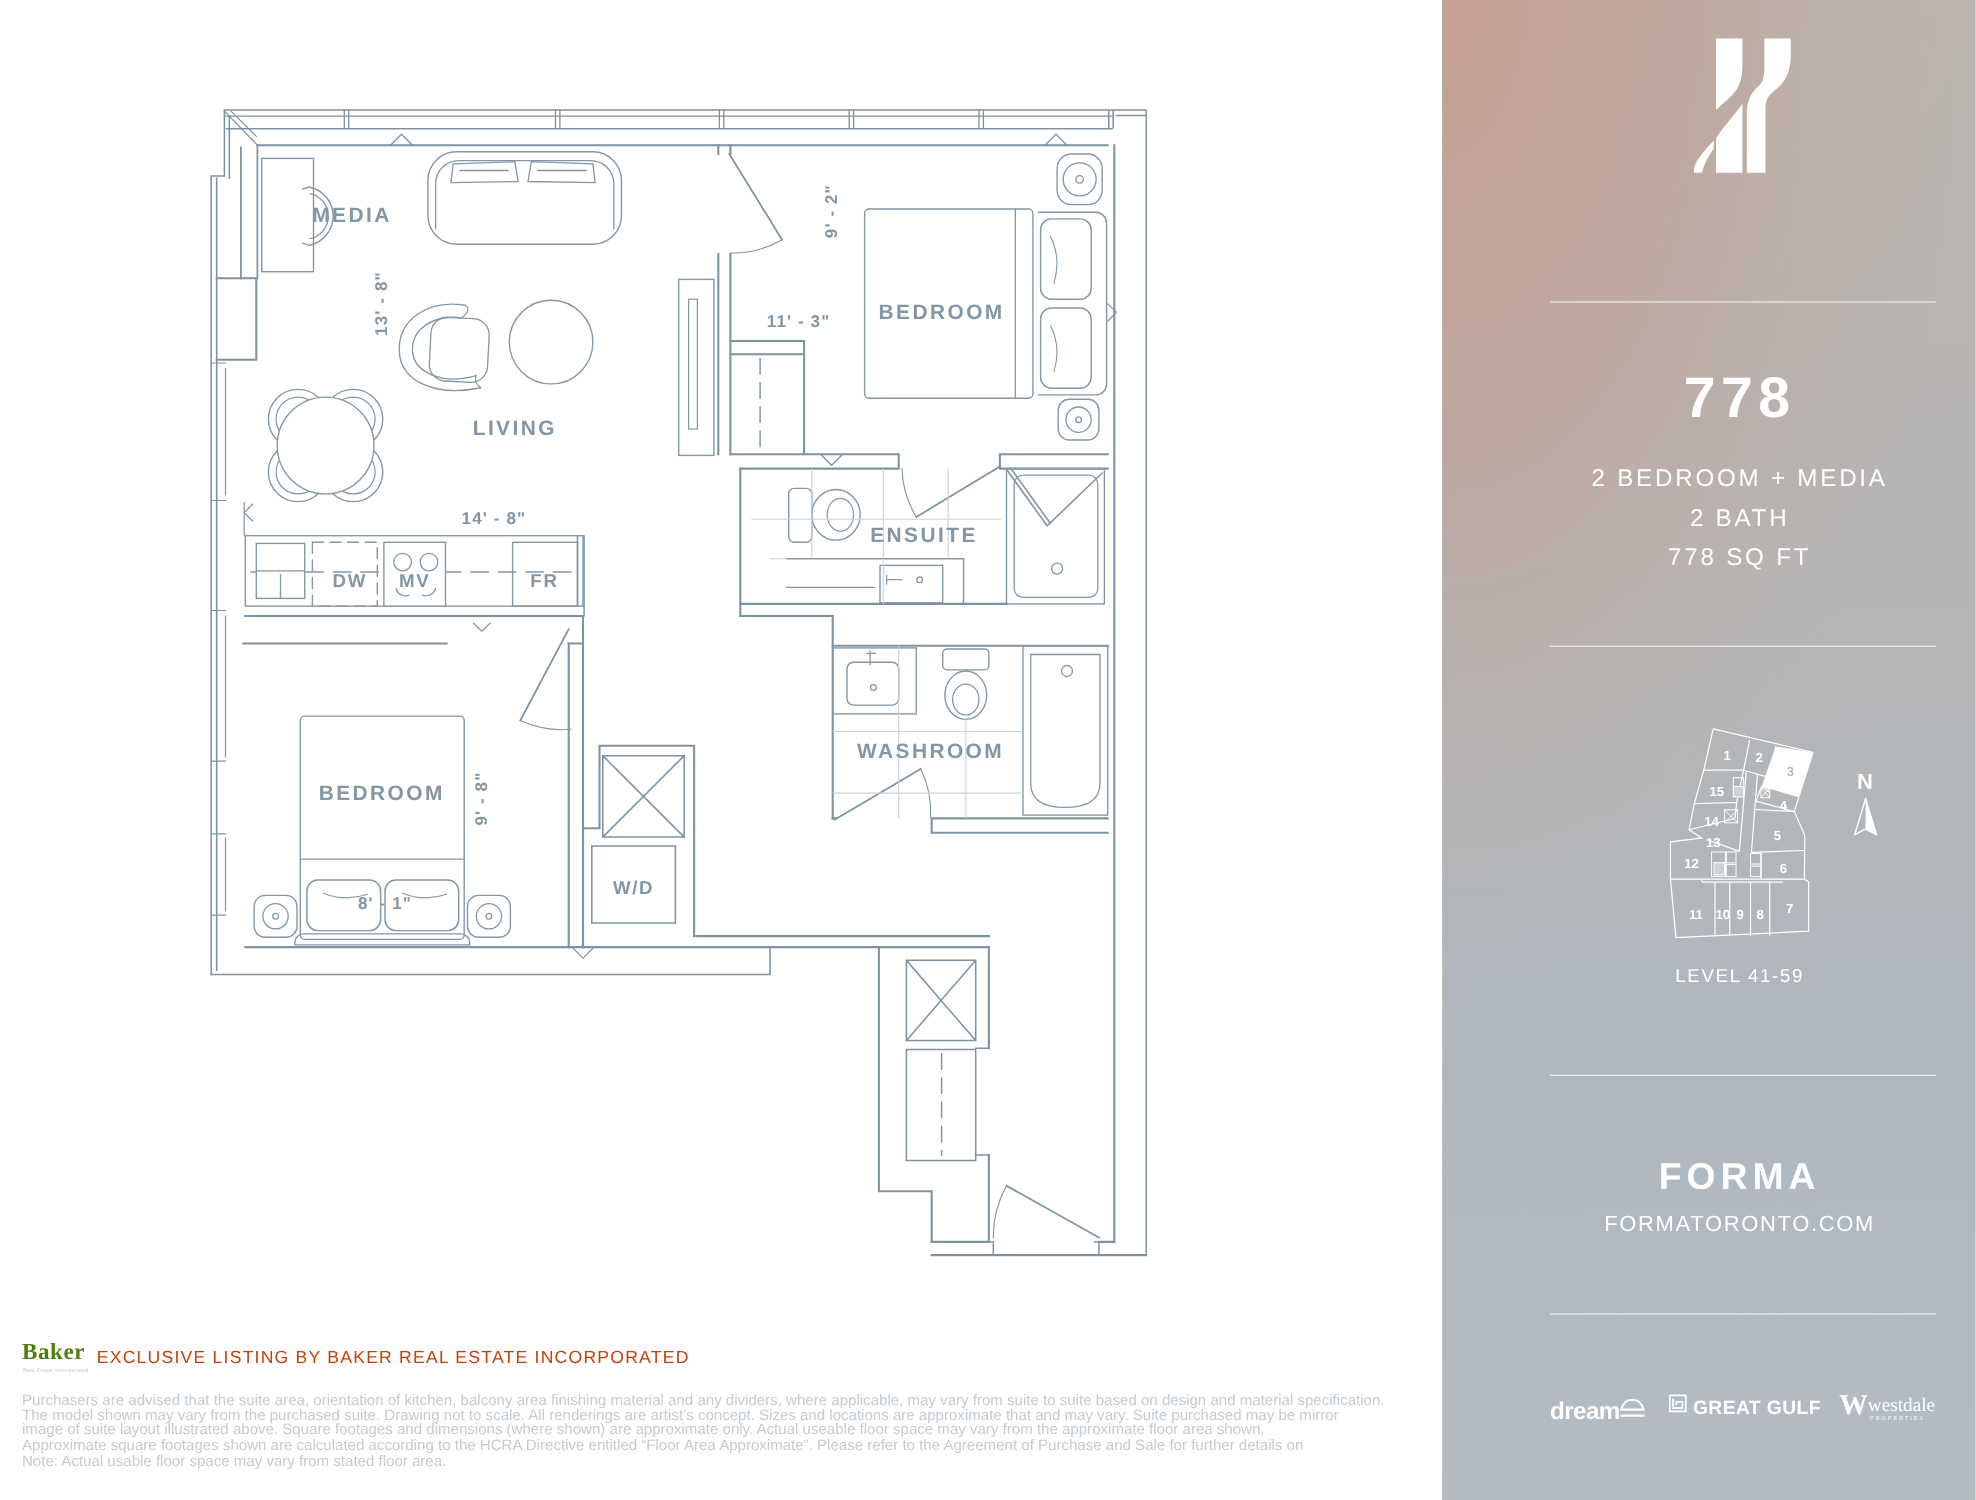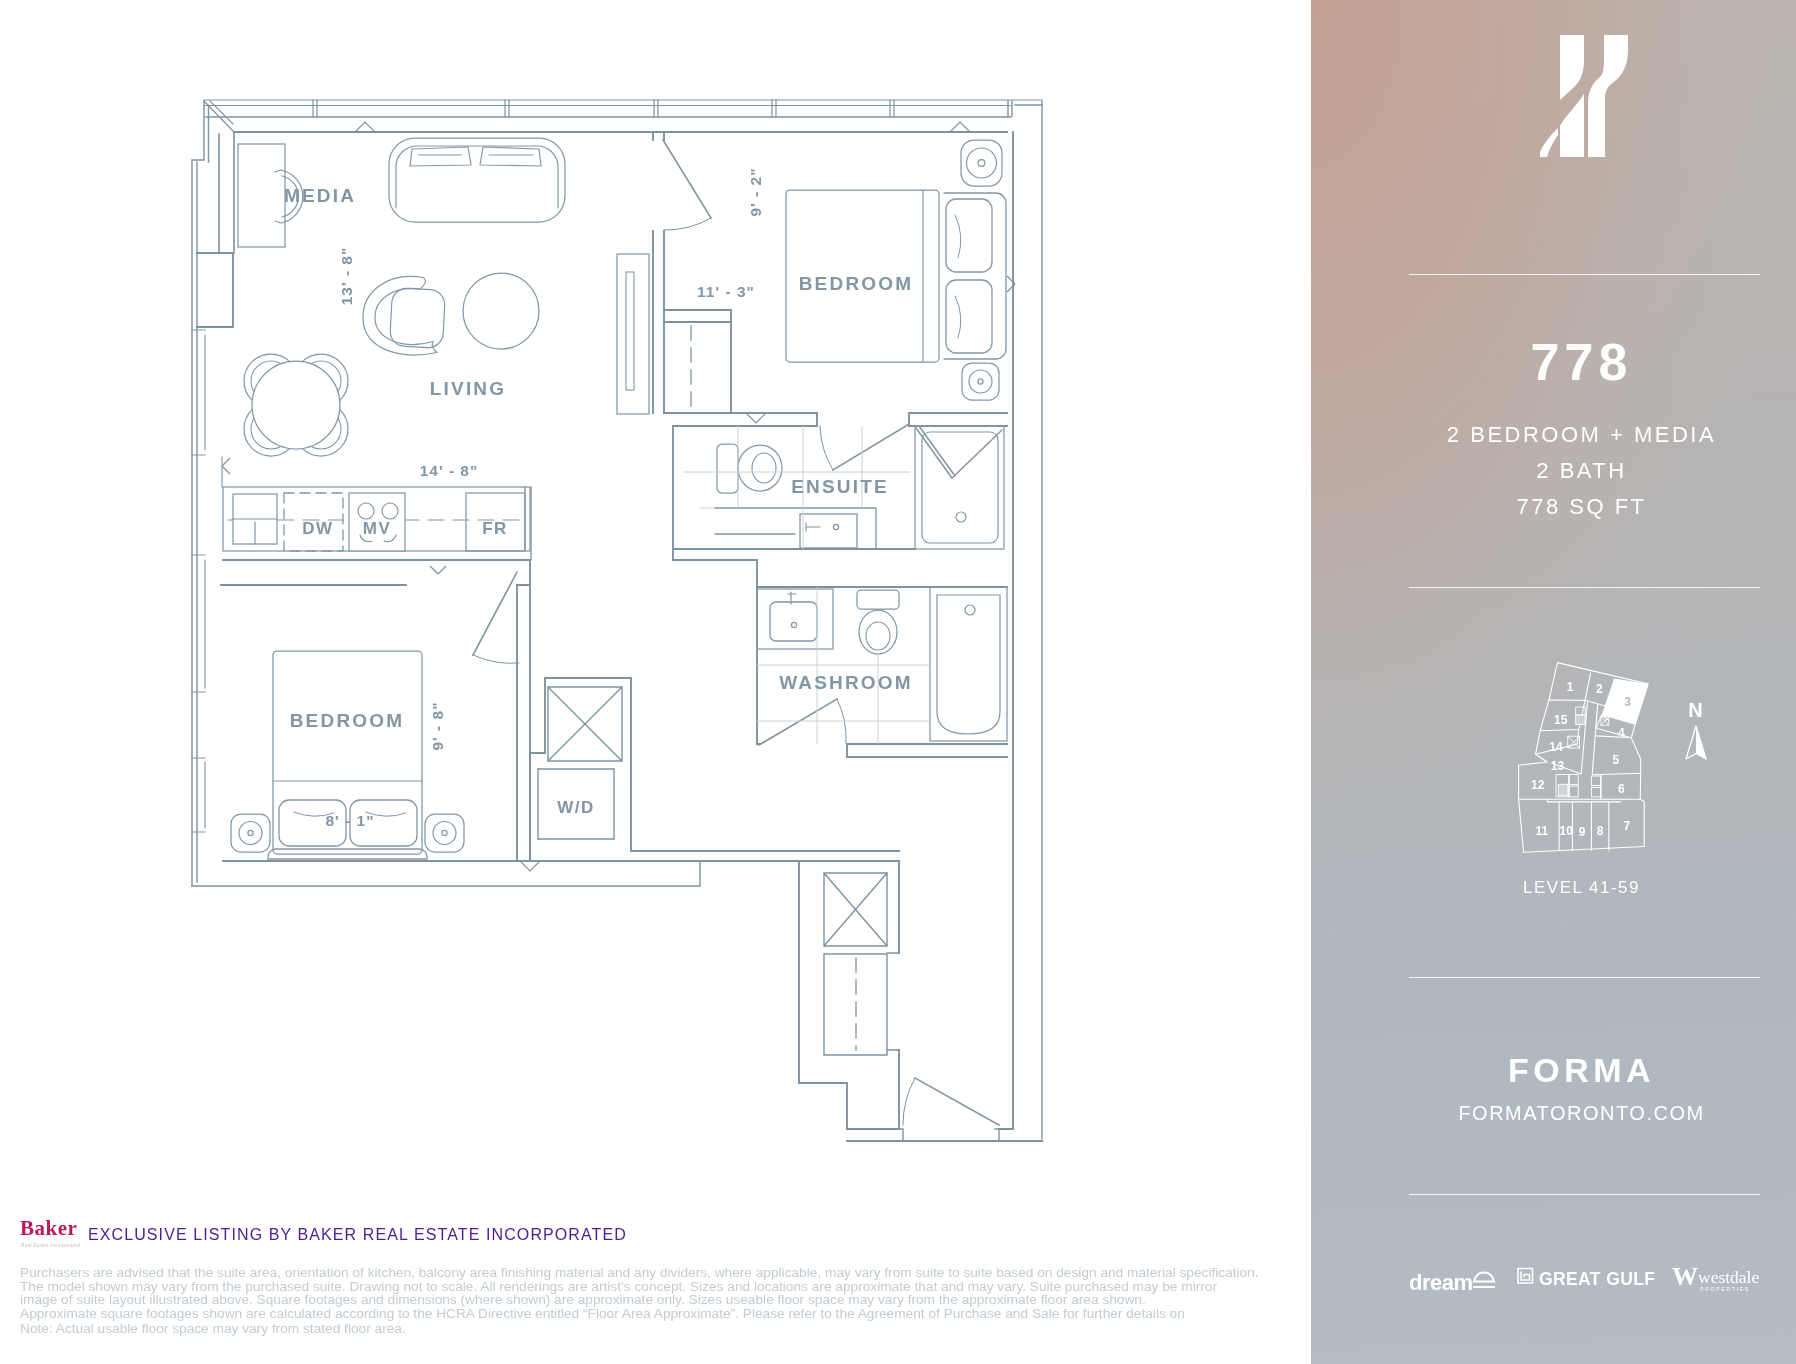--- a/index.html
+++ b/index.html
@@ -13,22 +13,22 @@
   }
   .rule{position:absolute;left:98px;width:351px;height:1px;background:rgba(255,255,255,0.85);}
   .ptxt{position:absolute;left:28px;width:485px;text-align:center;color:#ffffff;}
   #num778{top:332px;font-size:52px;font-weight:bold;letter-spacing:5px;}
   .spec{font-size:22px;letter-spacing:2.5px;}
   #lvl{top:878px;font-size:17px;letter-spacing:1.5px;}
   #forma{top:1051px;font-size:34px;font-weight:bold;letter-spacing:4.5px;}
   #fsite{top:1102px;font-size:20px;letter-spacing:1.5px;}
   
   #disc{position:absolute;left:20px;top:1210px;width:1280px;color:#c3cbd2;}
-  #exl{position:absolute;left:88px;top:1226px;font-size:16px;letter-spacing:1.1px;color:#4c1d95;}
-  #bakerlogo{position:absolute;left:20px;top:1216px;color:#be185d;font-family:"Liberation Serif",serif;font-size:21px;font-weight:bold;letter-spacing:0.5px;}
+  #exl{position:absolute;left:88px;top:1226px;font-size:16px;letter-spacing:1.1px;color:#c2410c;}
+  #bakerlogo{position:absolute;left:20px;top:1216px;color:#4d7c0f;font-family:"Liberation Serif",serif;font-size:21px;font-weight:bold;letter-spacing:0.5px;}
   #bakersub{position:absolute;left:21px;top:1243px;font-size:4.5px;color:#b7c1c9;letter-spacing:0.4px;}
   .dline{font-size:13.7px;line-height:13.55px;white-space:nowrap;color:#c3cbd2;}
   #note{margin-top:2px;}
 </style>
 </head>
 <body>
 <svg id="plan" width="1311" height="1364" viewBox="0 0 1311 1364" fill="none">
 <g stroke="#7e93a2" stroke-width="1.9" fill="none" stroke-linecap="square">
 
 <path d="M204,100 H1042 M204,105.5 H1011" stroke-width="1.2"></path>
@@ -382,16 +382,16 @@
 </div>
 
 <div id="bakerlogo">Baker</div>
 <div id="bakersub">Real Estate Incorporated</div>
 
 <div id="exl">EXCLUSIVE LISTING BY BAKER REAL ESTATE INCORPORATED</div>
 
 <div id="disc">
   <div class="dline" style="margin-top:56px">Purchasers are advised that the suite area, orientation of kitchen, balcony area finishing material and any dividers, where applicable, may vary from suite to suite based on design and material specification.</div>
   <div class="dline">The model shown may vary from the purchased suite. Drawing not to scale. All renderings are artist’s concept. Sizes and locations are approximate that and may vary. Suite purchased may be mirror</div>
-  <div class="dline">image of suite layout illustrated above. Square footages and dimensions (where shown) are approximate only. Sizes useable floor space may vary from the approximate floor area shown.</div>
+  <div class="dline">image of suite layout illustrated above. Square footages and dimensions (where shown) are approximate only. Actual useable floor space may vary from the approximate floor area shown.</div>
   <div class="dline">Approximate square footages shown are calculated according to the HCRA Directive entitled “Floor Area Approximate”. Please refer to the Agreement of Purchase and Sale for further details on</div>
   <div class="dline" id="note">Note: Actual usable floor space may vary from stated floor area.</div>
 </div>
 
 </body></html>

